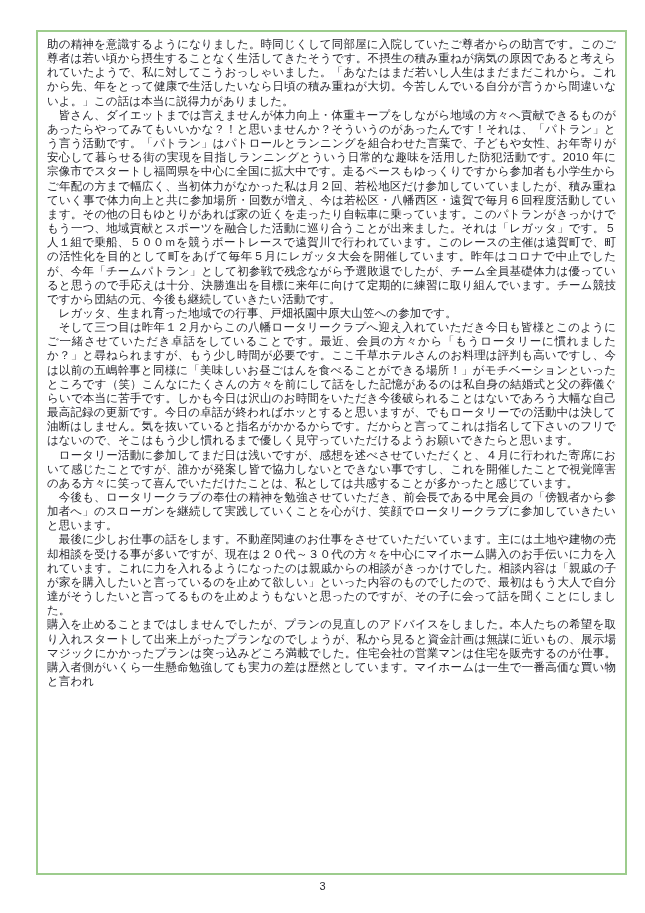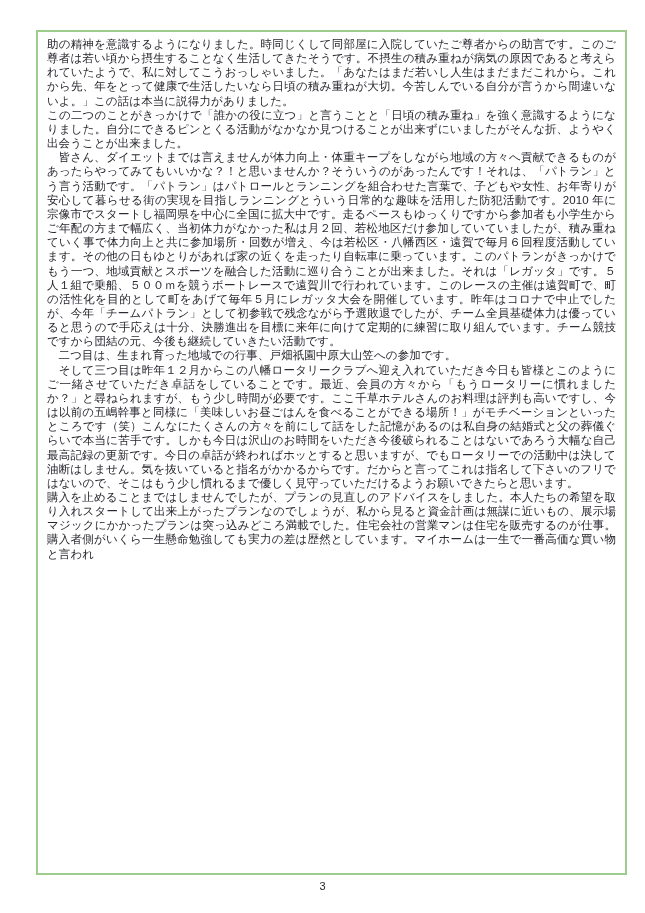--- a/index.html
+++ b/index.html
@@ -47,20 +47,22 @@
     font-size: 11px;
     line-height: 14px;
   }
 </style>
 </head>
 <body>
 
 <div class="page">
   <div class="text-frame">
     <p class="para">助の精神を意識するようになりました。時同じくして同部屋に入院していたご尊者からの助言です。このご尊者は若い頃から摂生することなく生活してきたそうです。不摂生の積み重ねが病気の原因であると考えられていたようで、私に対してこうおっしゃいました。「あなたはまだ若いし人生はまだまだこれから。これから先、年をとって健康で生活したいなら日頃の積み重ねが大切。今苦しんでいる自分が言うから間違いないよ。」この話は本当に説得力がありました。</p>
-    <p class="para">この二つのことがきっかけで「誰かの役に立つ」と言うことと「日頃の積み重ね」を強く意識するようになりました。自分にできるピンとくる活動がなかなか見つけることが出来ずにいましたがそんな折、ようやく出会うことが出来ました。</p>
     <p class="para">　皆さん、ダイエットまでは言えませんが体力向上・体重キープをしながら地域の方々へ貢献できるものがあったらやってみてもいいかな？！と思いませんか？そういうのがあったんです！それは、「パトラン」とう言う活動です。「パトラン」はパトロールとランニングを組合わせた言葉で、子どもや女性、お年寄りが安心して暮らせる街の実現を目指しランニングとういう日常的な趣味を活用した防犯活動です。2010 年に宗像市でスタートし福岡県を中心に全国に拡大中です。走るペースもゆっくりですから参加者も小学生からご年配の方まで幅広く、当初体力がなかった私は月２回、若松地区だけ参加していていましたが、積み重ねていく事で体力向上と共に参加場所・回数が増え、今は若松区・八幡西区・遠賀で毎月６回程度活動しています。その他の日もゆとりがあれば家の近くを走ったり自転車に乗っています。このパトランがきっかけでもう一つ、地域貢献とスポーツを融合した活動に巡り合うことが出来ました。それは「レガッタ」です。５人１組で乗船、５００ｍを競うボートレースで遠賀川で行われています。このレースの主催は遠賀町で、町の活性化を目的として町をあげて毎年５月にレガッタ大会を開催しています。昨年はコロナで中止でしたが、今年「チームパトラン」として初参戦で残念ながら予選敗退でしたが、チーム全員基礎体力は優っていると思うので手応えは十分、決勝進出を目標に来年に向けて定期的に練習に取り組んでいます。チーム競技ですから団結の元、今後も継続していきたい活動です。</p>
-    <p class="para">　二つ目は、生まれ育った地域での行事、戸畑祇園中原大山笠への参加です。</p>
+    <p class="para">　レガッタ、生まれ育った地域での行事、戸畑祇園中原大山笠への参加です。</p>
     <p class="para">　そして三つ目は昨年１２月からこの八幡ロータリークラブへ迎え入れていただき今日も皆様とこのようにご一緒させていただき卓話をしていることです。最近、会員の方々から「もうロータリーに慣れましたか？」と尋ねられますが、もう少し時間が必要です。ここ千草ホテルさんのお料理は評判も高いですし、今は以前の五嶋幹事と同様に「美味しいお昼ごはんを食べることができる場所！」がモチベーションといったところです（笑）こんなにたくさんの方々を前にして話をした記憶があるのは私自身の結婚式と父の葬儀ぐらいで本当に苦手です。しかも今日は沢山のお時間をいただき今後破られることはないであろう大幅な自己最高記録の更新です。今日の卓話が終わればホッとすると思いますが、でもロータリーでの活動中は決して油断はしません。気を抜いていると指名がかかるからです。だからと言ってこれは指名して下さいのフリではないので、そこはもう少し慣れるまで優しく見守っていただけるようお願いできたらと思います。</p>
+    <p class="para">　ロータリー活動に参加してまだ日は浅いですが、感想を述べさせていただくと、４月に行われた寄席において感じたことですが、誰かが発案し皆で協力しないとできない事ですし、これを開催したことで視覚障害のある方々に笑って喜んでいただけたことは、私としては共感することが多かったと感じています。</p>
+    <p class="para">　今後も、ロータリークラブの奉仕の精神を勉強させていただき、前会長である中尾会員の「傍観者から参加者へ」のスローガンを継続して実践していくことを心がけ、笑顔でロータリークラブに参加していきたいと思います。</p>
+    <p class="para">　最後に少しお仕事の話をします。不動産関連のお仕事をさせていただいています。主には土地や建物の売却相談を受ける事が多いですが、現在は２０代～３０代の方々を中心にマイホーム購入のお手伝いに力を入れています。これに力を入れるようになったのは親戚からの相談がきっかけでした。相談内容は「親戚の子が家を購入したいと言っているのを止めて欲しい」といった内容のものでしたので、最初はもう大人で自分達がそうしたいと言ってるものを止めようもないと思ったのですが、その子に会って話を聞くことにしました。</p>
     <p class="para">購入を止めることまではしませんでしたが、プランの見直しのアドバイスをしました。本人たちの希望を取り入れスタートして出来上がったプランなのでしょうが、私から見ると資金計画は無謀に近いもの、展示場マジックにかかったプランは突っ込みどころ満載でした。住宅会社の営業マンは住宅を販売するのが仕事。購入者側がいくら一生懸命勉強しても実力の差は歴然としています。マイホームは一生で一番高価な買い物と言われ</p>
   </div>
   <div class="page-number">3</div>
 </div>
 
 </body></html>

